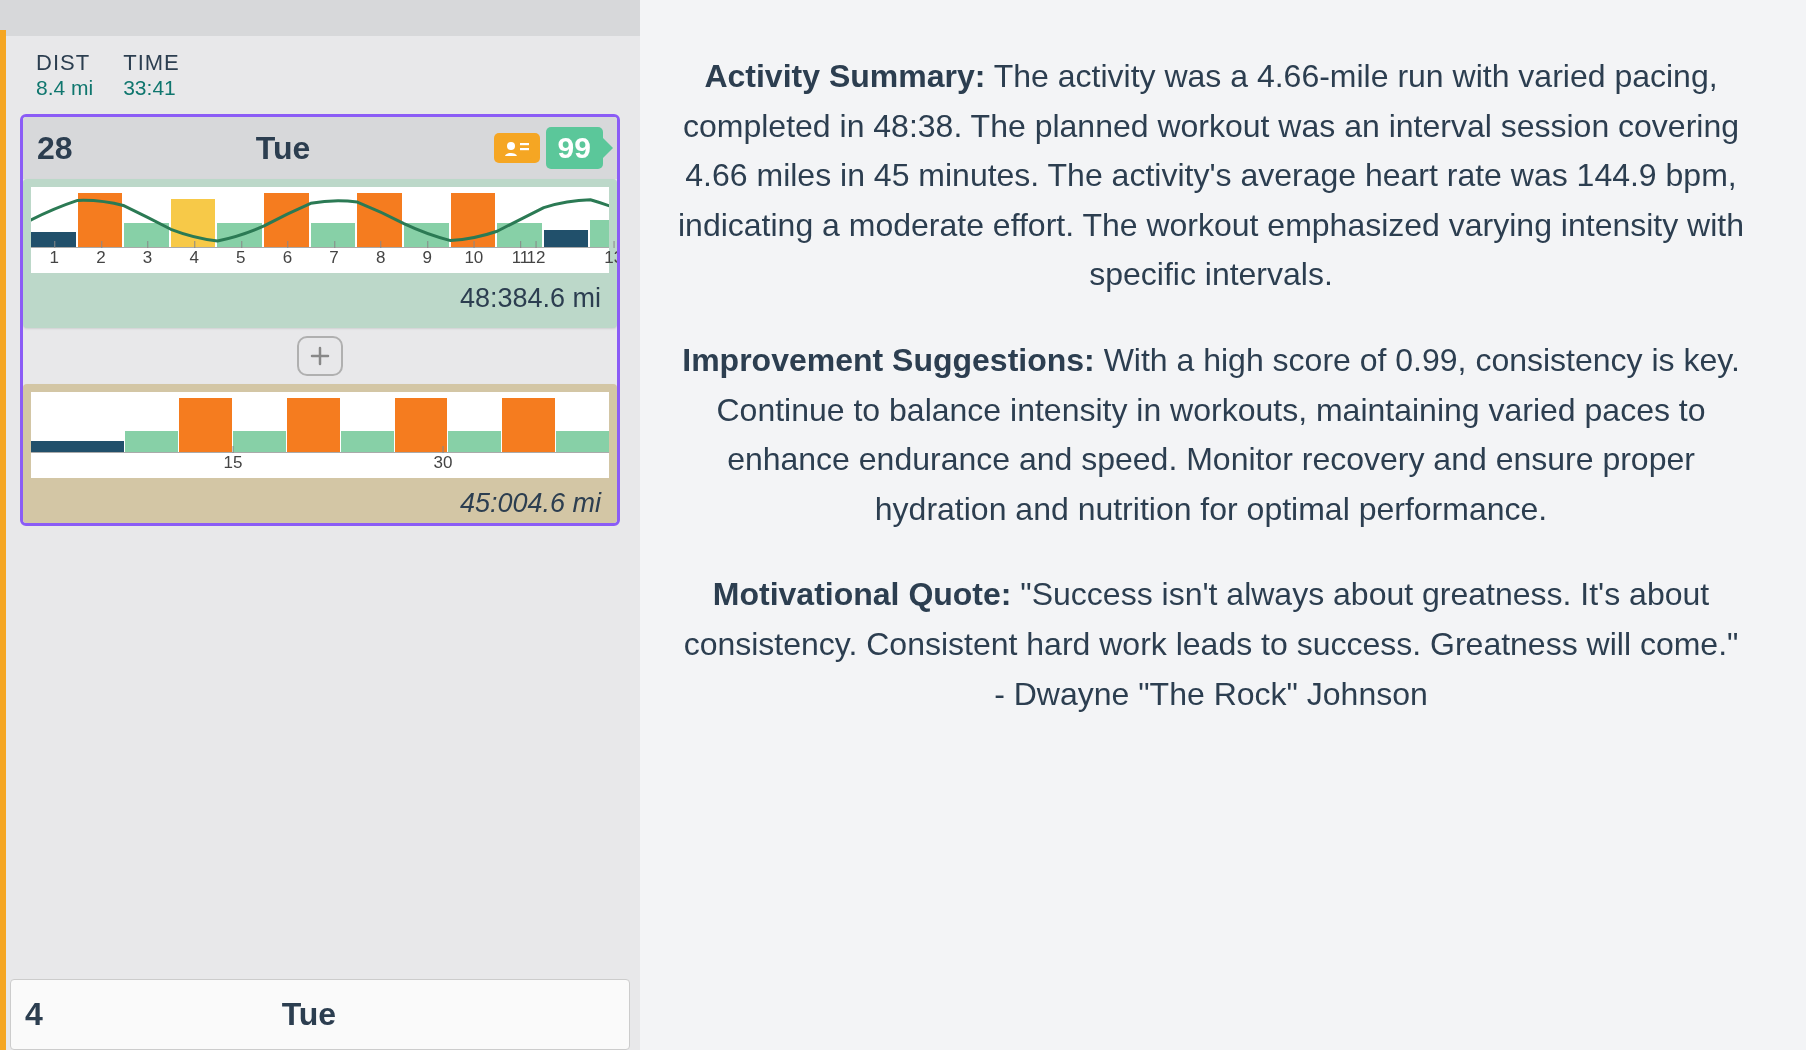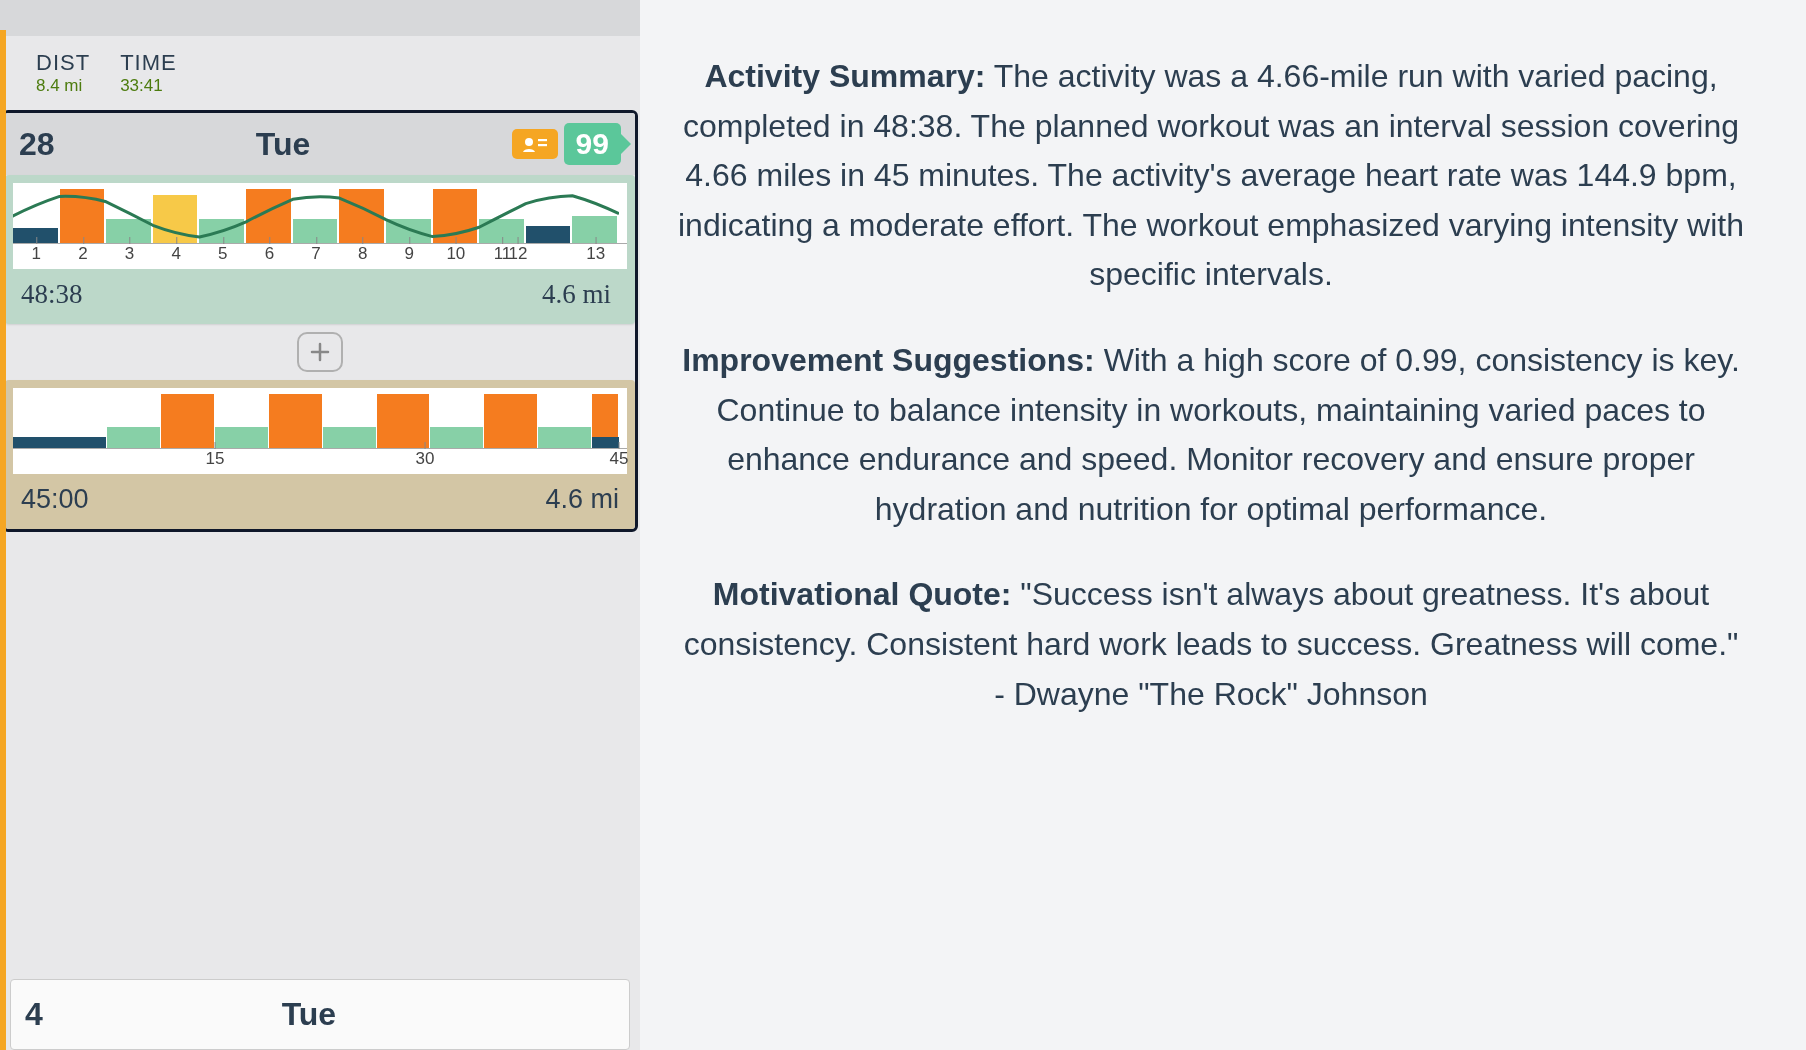--- a/index.html
+++ b/index.html
@@ -4,50 +4,50 @@
 <style>
 * { box-sizing: border-box; margin: 0; padding: 0; }
 html, body { width: 1806px; height: 1050px; font-family: -apple-system, BlinkMacSystemFont, "Segoe UI", Helvetica, Arial, sans-serif; background: #f3f4f6; }
 .root { display: flex; width: 100%; height: 100%; }
 .left { width: 640px; background: #e8e8ea; display: flex; flex-direction: column; position: relative; }
 .right { flex: 1; padding: 52px 60px 52px 36px; background: #f3f4f6; }
 .top-bar { height: 36px; background: #d7d8da; }
 .stats-row { display: flex; gap: 30px; padding: 14px 22px 14px 36px; }
 .stat-col { display: flex; flex-direction: column; }
 .stat-label { font-size: 22px; color: #2c3e50; letter-spacing: 1px; }
-.stat-value { font-size: 17px; color: #4d7c0f; }
-.selected-outline { border: 3px solid #0f172a; border-radius: 6px; margin: 0 2px; background: transparent; overflow: hidden; }
+.stat-value { font-size: 21px; color: #0f766e; }
+.selected-outline { border: 3px solid #8b5cf6; border-radius: 6px; margin: 0 20px; background: transparent; overflow: hidden; }
 .day-header { display: flex; align-items: center; justify-content: space-between; padding: 10px 14px 10px 14px; background: #d7d8da; }
 .day-num { font-size: 32px; font-weight: 700; color: #2c3e50; }
 .day-name { font-size: 32px; font-weight: 700; color: #2c3e50; }
 .day-right { display: flex; align-items: center; gap: 6px; }
 .id-badge { background: #f5a623; color: white; border-radius: 5px; padding: 4px 8px; display: flex; align-items: center; }
 .id-badge svg { display:block; }
 .score-badge { background: #5bc79a; color: #fff; font-size: 30px; font-weight: 700; padding: 0 12px; border-radius: 5px; line-height: 42px; height: 42px; position: relative; }
 .score-badge::after { content: ""; position: absolute; right: -10px; top: 10px; border-top: 11px solid transparent; border-bottom: 11px solid transparent; border-left: 11px solid #5bc79a; }
 .activity-card { background: #bcd8c9; border-radius: 4px; margin: 0; overflow: hidden; box-shadow: 0 1px 2px rgba(0,0,0,0.1); }
 .activity-header { display: flex; align-items: center; justify-content: space-between; padding: 14px 16px 6px 16px; }
 .activity-title-wrap { display: flex; align-items: center; gap: 10px; }
 .shoe-icon { color: #f05a28; }
 .activity-title { font-size: 30px; font-weight: 700; color: #2c3e50; }
 .activity-time { font-size: 30px; font-weight: 700; color: #2c3e50; }
 .chart-zone { background: #fff; margin: 8px 8px 0 8px; height: 60px; position: relative; overflow: hidden; }
 .axis-row { background: #fff; margin: 0 8px; height: 26px; position: relative; border-top: 1px solid #aaa; }
 .tick { position: absolute; top: 0; font-size: 17px; color: #444; transform: translateX(-50%); }
 .tick::before { content: ""; position: absolute; top: -7px; left: 50%; width: 1px; height: 7px; background: #888; }
-.activity-footer { display: flex; justify-content: space-between; padding: 10px 24px 14px 16px; font-family: Liberation Serif, serif; }
+.activity-footer { display: flex; justify-content: flex-end; padding: 10px 16px 14px 16px; }
 .footer-text { font-size: 27px; font-weight: 500; color: #2c3e50; }
 .add-row { display: flex; justify-content: center; padding: 8px 0; }
 .add-btn { width: 46px; height: 40px; border-radius: 10px; border: 2px solid #b0b0b0; display: flex; align-items: center; justify-content: center; color: #888; font-size: 28px; background: transparent; }
 .plan-card { background: #d3c6a5; border-radius: 4px; margin: 0; overflow: hidden; box-shadow: 0 1px 2px rgba(0,0,0,0.1); }
 .plan-header { display: flex; align-items: center; gap: 10px; padding: 14px 16px 6px 16px; }
 .shoe-icon-dark { color: #2c3e50; }
 .plan-chart { background: #fff; margin: 8px 8px 0 8px; height: 60px; position: relative; overflow: hidden; }
 .plan-axis { background: #fff; margin: 0 8px; height: 26px; position: relative; border-top: 1px solid #aaa; }
-.plan-footer { display: flex; justify-content: space-between; padding: 10px 16px 14px 16px; }
+.plan-footer { display: flex; justify-content: flex-end; padding: 10px 16px 4px 16px; font-style: italic; }
 .spacer { flex: 1; }
 .next-day { background: #fafafa; border: 1px solid #ccc; border-radius: 4px; margin: 0 10px 0 10px; padding: 16px 14px; display: flex; align-items: center; }
 .next-day-num { font-size: 32px; font-weight: 700; color: #2c3e50; }
 .next-day-name { font-size: 32px; font-weight: 700; color: #2c3e50; flex:1; text-align:center; padding-right:40px; }
 .right p { font-size: 32px; line-height: 1.55; color: #2c3e50; margin-bottom: 36px; text-align: center; }
 .right strong { font-weight: 800; color: #2c3e50; }
 .bar { position: absolute; bottom: 0; }
 .edge-strip { position:absolute; left:0; top:30px; bottom:-1000px; width:6px; background:#f5a623; }
 </style>
 </head>

